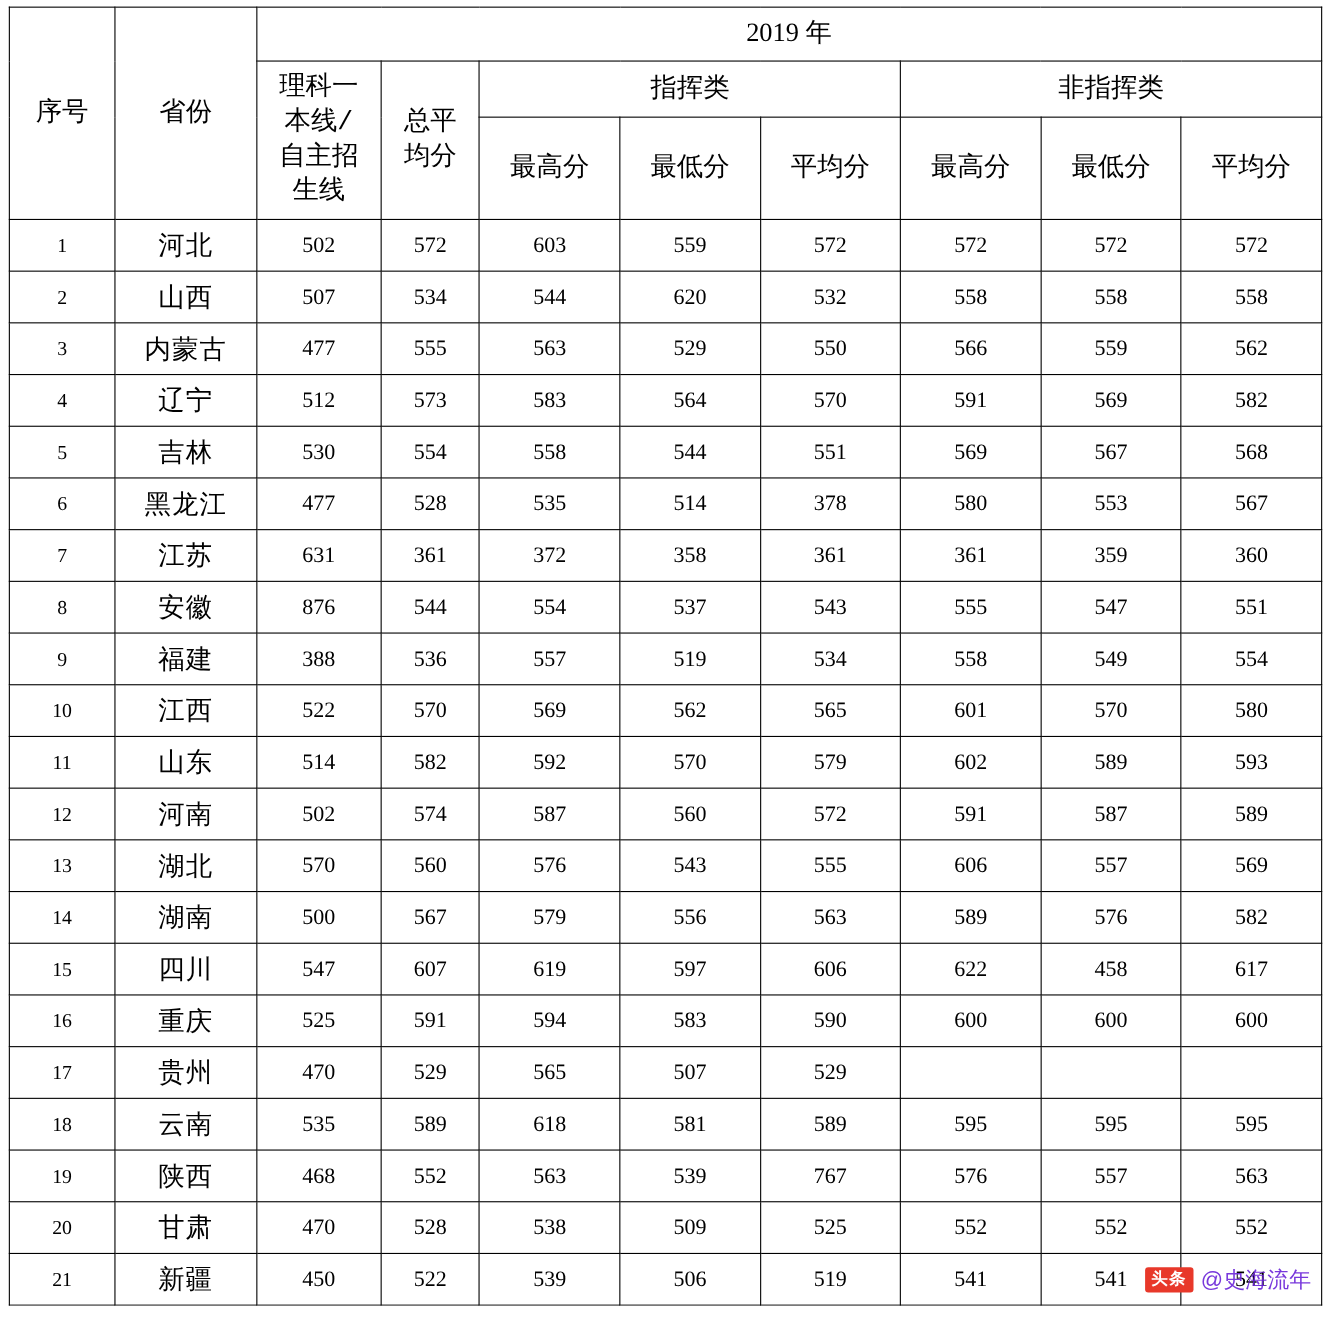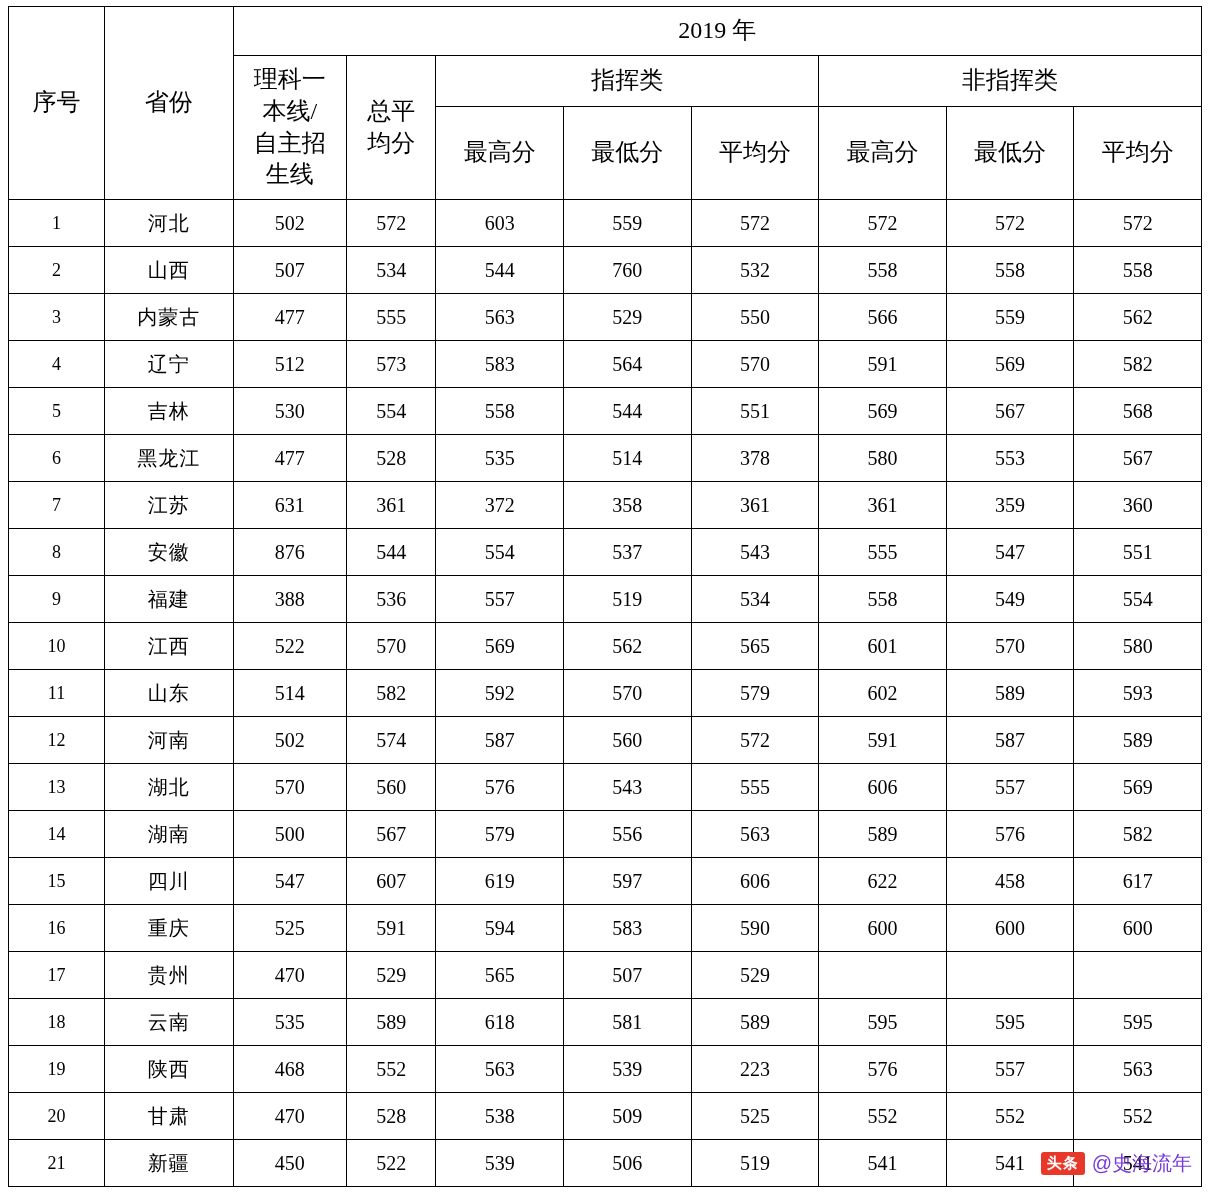--- a/index.html
+++ b/index.html
@@ -54,37 +54,38 @@
   .hdr-mid {
     height: 142px;
   }
   .hdr-sub {
     height: 92px;
   }
   .hdr-narrow-text {
     display: block;
     width: 72px;
     margin: 0 auto;
+    font-family: Liberation Mono, monospace;
   }
   
   col.c-idx { width: 88px; }
   col.c-prov { width: 118px; }
   col.c-line { width: 104px; }
   col.c-avg { width: 82px; }
   col.c-data { width: 117px; }
   
   tbody td {
     height: 46px;
     font-size: 20px;
   }
   td.idx {
     font-size: 18px;
   }
   td.prov {
-    font-size: 20px;
+    font-size: 24px;
     letter-spacing: 1px;
   }
   
   .watermark {
     position: absolute;
     right: 18px;
     bottom: 10px;
     display: flex;
     align-items: center;
     gap: 7px;
@@ -164,21 +165,21 @@
           <td>572</td>
           <td>572</td>
           <td>572</td>
         </tr>
         <tr>
           <td class="idx">2</td>
           <td class="prov">山西</td>
           <td>507</td>
           <td>534</td>
           <td>544</td>
-          <td>760</td>
+          <td>620</td>
           <td>532</td>
           <td>558</td>
           <td>558</td>
           <td>558</td>
         </tr>
         <tr>
           <td class="idx">3</td>
           <td class="prov">内蒙古</td>
           <td>477</td>
           <td>555</td>
@@ -369,21 +370,21 @@
           <td>595</td>
           <td>595</td>
         </tr>
         <tr>
           <td class="idx">19</td>
           <td class="prov">陕西</td>
           <td>468</td>
           <td>552</td>
           <td>563</td>
           <td>539</td>
-          <td>223</td>
+          <td>767</td>
           <td>576</td>
           <td>557</td>
           <td>563</td>
         </tr>
         <tr>
           <td class="idx">20</td>
           <td class="prov">甘肃</td>
           <td>470</td>
           <td>528</td>
           <td>538</td>

